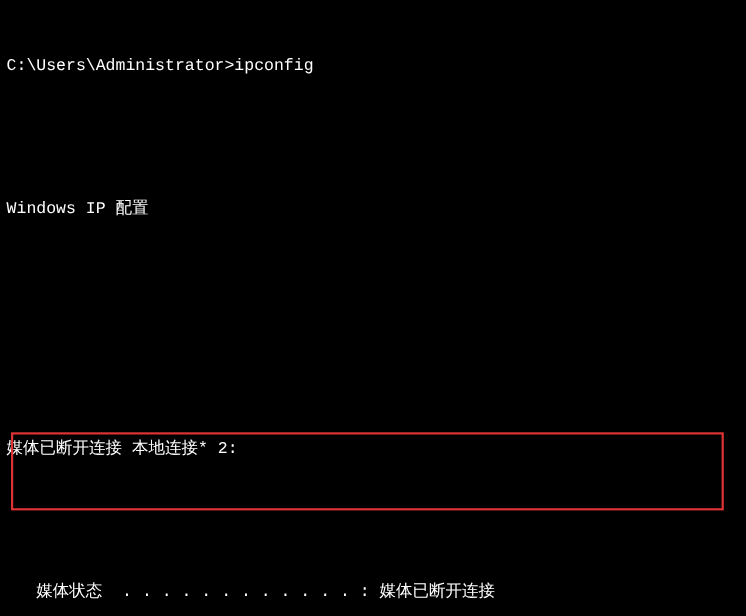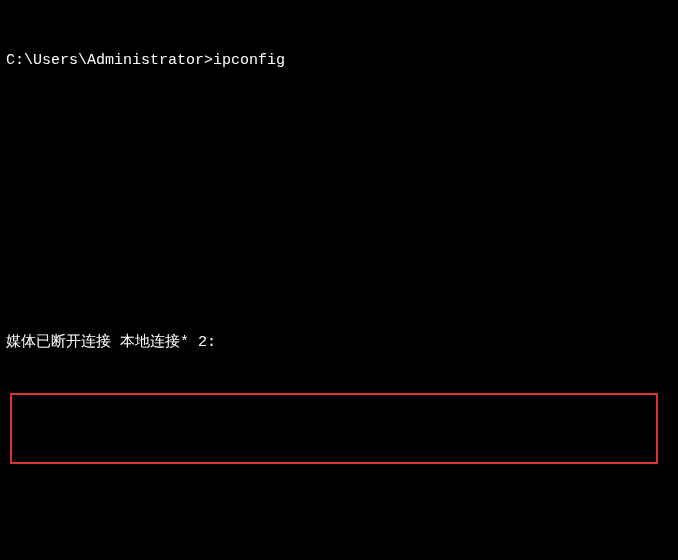--- a/index.html
+++ b/index.html
@@ -33,25 +33,27 @@
     height: 71px;
     box-sizing: border-box;
   }
 </style>
 </head>
 <body>
 
 <div class="terminal">
   <div class="line">C:\Users\Administrator&gt;ipconfig</div>
   <div class="line"> </div>
+  <div class="line">Windows IP 配置</div>
   <div class="line"> </div>
   <div class="line"> </div>
 
   <div class="line">媒体已断开连接 本地连接* 2:</div>
   <div class="line"> </div>
+  <div class="line"><span>   </span><span>媒体状态  . . . . . . . . . . . . :</span><span> 媒体已断开连接</span></div>
   
   
 
   
   
   
   
   
 
   

